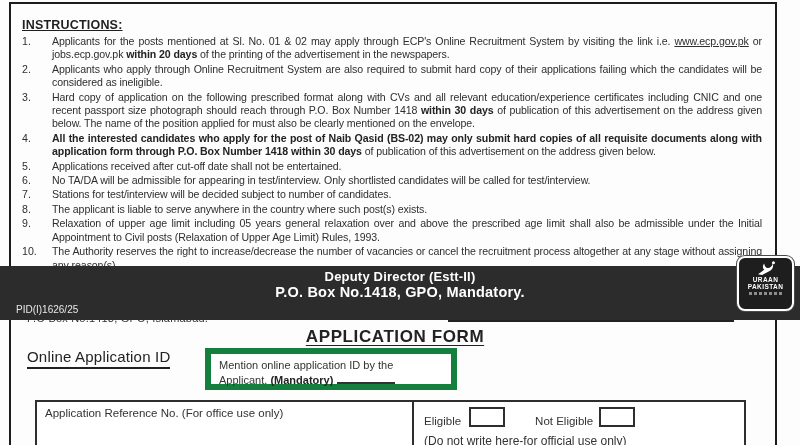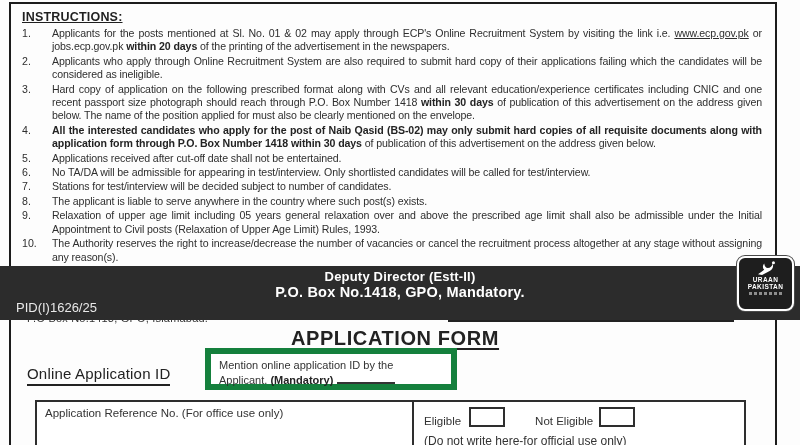--- a/index.html
+++ b/index.html
@@ -8,42 +8,42 @@
     background:#fdfdfd;color:#2e2e2e;
     font-family:"Liberation Sans",sans-serif;
   }
   
   .frame{
     position:absolute;left:9px;top:2px;width:768px;height:500px;
     border:2px solid #1c1c1c;border-bottom:none;box-sizing:border-box;
   }
   
   .instructions{
-    position:absolute;left:13px;top:5px;width:758px;padding:5px 9px 0 9px;box-sizing:border-box;
+    position:absolute;left:13px;top:5px;width:758px;padding:13px 9px 0 9px;box-sizing:border-box;
   }
   .ins-title{
     font-size:12.5px;font-weight:bold;text-decoration:underline;
     letter-spacing:.2px;color:#1f1f1f;margin:0 0 3px 0;
   }
   .ins-row{display:flex;margin-bottom:1px;}
   .ins-num{width:30px;flex-shrink:0;font-size:10.6px;line-height:13.4px;color:#2e2e2e;}
   .ins-text{
     flex:1;font-size:10.6px;line-height:13.4px;text-align:justify;
     color:#2e2e2e;letter-spacing:-0.1px;
   }
   .seg-b{font-weight:bold;color:#232323;}
   .seg-u{text-decoration:underline;}
   
   .banner{
     position:absolute;left:0;top:266px;width:800px;height:54px;
     background:#2c2c2c;color:#ffffff;text-align:center;z-index:2;
   }
   .banner-l1{font-size:13px;font-weight:bold;padding-top:3px;letter-spacing:.2px;}
   .banner-l2{font-size:14.5px;font-weight:bold;letter-spacing:.2px;}
-  .pid{position:absolute;left:16px;bottom:5px;font-size:13px;font-weight:normal;color:#e8e8e8;}
+  .pid{position:absolute;left:16px;bottom:5px;font-size:10px;font-weight:normal;color:#e8e8e8;}
   
   .logo{
     position:absolute;left:737px;top:256px;width:57px;height:55px;z-index:3;
     background:#1e1e1e;border:2px solid #ffffff;border-radius:8px;box-sizing:border-box;
     box-shadow:0 0 0 1px #4a4a4a;
     display:flex;flex-direction:column;align-items:center;justify-content:flex-start;
   }
   .logo svg{margin-top:2px;}
   .logo-t{font-size:6.5px;font-weight:bold;color:#ffffff;line-height:7px;letter-spacing:.4px;}
   .logo-urdu{
@@ -52,25 +52,25 @@
   }
   
   .addr-line{position:absolute;left:27px;top:312px;font-size:11px;color:#333;letter-spacing:.2px;}
   .post-of{
     position:absolute;left:448px;top:306px;width:286px;
     border-bottom:2px solid #222;padding-bottom:2px;box-sizing:border-box;
     font-size:11.5px;font-weight:bold;color:#2a2a2a;
   }
   .form-title{
     position:absolute;left:12px;top:327px;width:766px;text-align:center;
-    font-size:20px;font-weight:bold;letter-spacing:.6px;color:#222;
+    font-size:17px;font-weight:bold;letter-spacing:.6px;color:#222;
     text-decoration:underline;text-underline-offset:3px;
   }
   .online-id-label{
-    position:absolute;left:27px;top:365px;font-size:15px;color:#222;
+    position:absolute;left:27px;top:348px;font-size:15px;color:#222;
     border-bottom:2px solid #222;padding-bottom:2px;letter-spacing:.2px;
   }
   .id-box{
     position:absolute;left:205px;top:348px;width:252px;height:42px;box-sizing:border-box;
     border:6px solid #15803d;background:#fff;padding:4px 8px;
     font-size:11px;line-height:14.5px;color:#333;
   }
   .id-blank{
     display:inline-block;width:58px;height:9px;vertical-align:baseline;
     border-bottom:2px solid #333;margin-left:4px;

